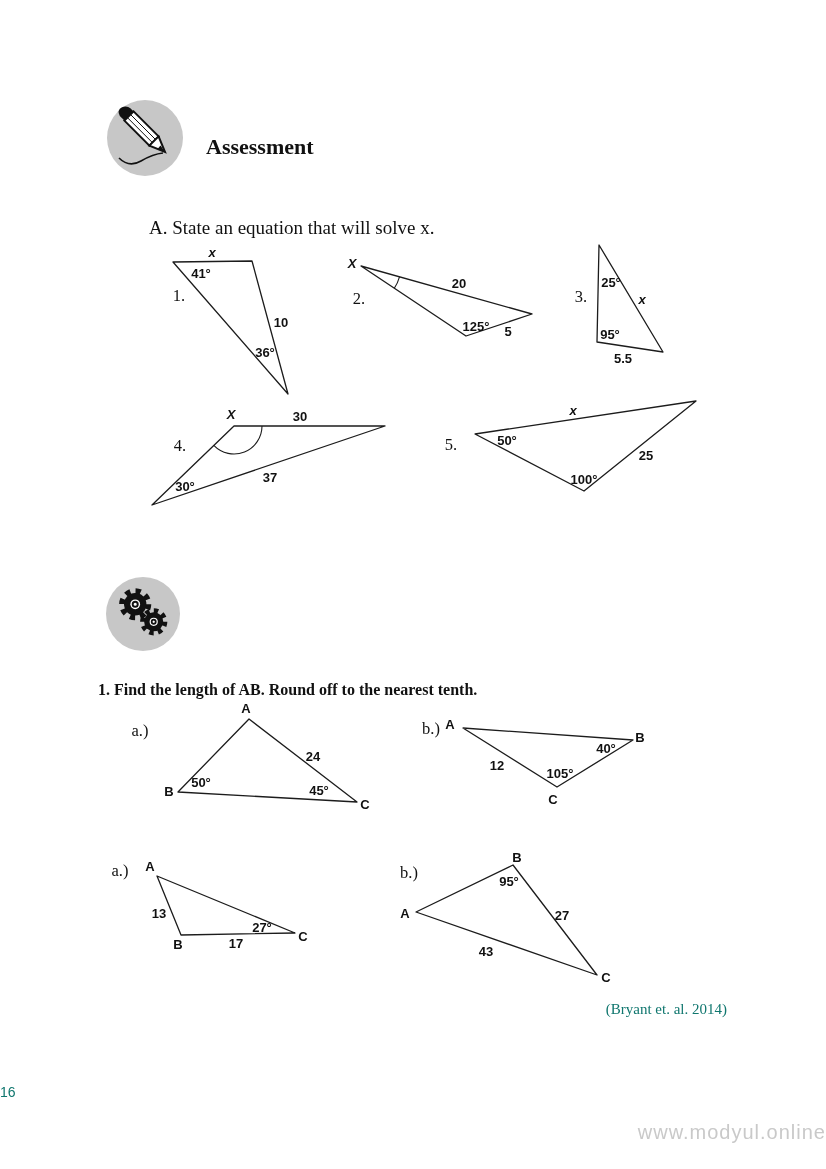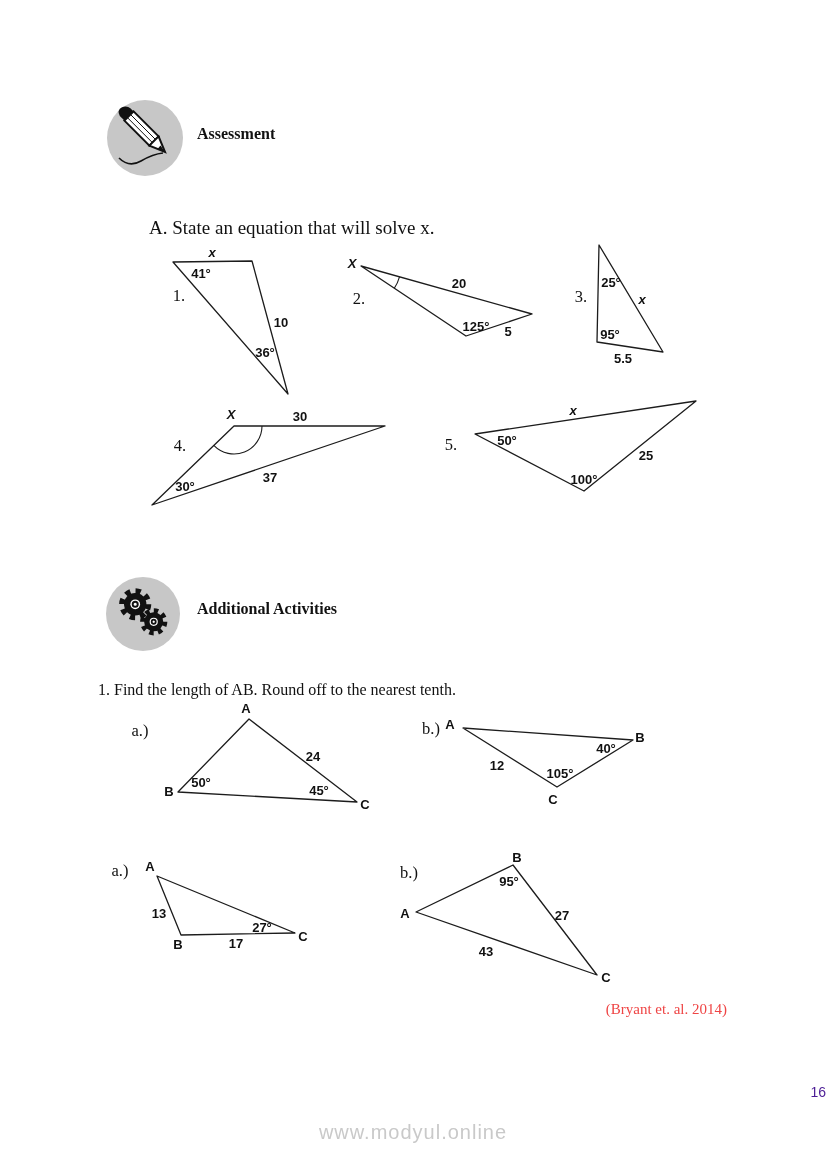--- a/index.html
+++ b/index.html
@@ -7,41 +7,41 @@
     position:relative; width:826px; height:1169px; background:#ffffff;
     font-family:"Liberation Serif", serif; color:#1a1a1a; overflow:hidden;
   }
 
   
   .icon-circle {
     position:absolute; width:76px; height:76px; border-radius:50%;
     background:#c7c7c7; display:flex; align-items:center; justify-content:center;
   }
   .section-title {
-    position:absolute; margin:0;
+    position:absolute; margin:9px;
     font-family:"Liberation Serif", serif; font-weight:bold;
-    font-size:16px; color:#111;
+    font-size:22px; color:#111;
   }
 
   .body-text {
     position:absolute; font-family:"Liberation Serif", serif;
     font-size:19px; color:#111; white-space:nowrap;
   }
-  .problem-text { font-size:16px; }
+  .problem-text { font-size:16px;font-weight:bold; }
 
   .citation {
     position:absolute; right:99px; top:1001px;
-    font-family:"Liberation Serif", serif; font-size:15px; color:#ef4444;
+    font-family:"Liberation Serif", serif; font-size:15px; color:#0f766e;
   }
   .page-number {
-    position:absolute; left:0; right:0; top:1084px; text-align:right;
-    font-family:"Liberation Sans", sans-serif; font-size:14px; color:#4c1d95;
+    position:absolute; left:0; right:0; top:1084px; text-align:left;
+    font-family:"Liberation Sans", sans-serif; font-size:14px; color:#0f766e;
   }
   .watermark {
-    position:absolute; left:0; right:0; top:1121px; text-align:center;
+    position:absolute; left:0; right:0; top:1121px; text-align:right;
     font-family:"Liberation Sans", sans-serif; font-size:20px;
     color:#c9c9c9; letter-spacing:1px;
   }
 
   
   #figures { position:absolute; left:0; top:0; }
   .tri-line { fill:none; stroke:#1c1c1c; stroke-width:1.3; stroke-linejoin:round; }
   .angle-arc { fill:none; stroke:#1c1c1c; stroke-width:1.1; }
   .fig-label {
     font-family:"Liberation Sans", sans-serif; font-size:13px; font-weight:600;
@@ -82,21 +82,20 @@
         <circle r="2.6" fill="none" stroke="#111" stroke-width="2"></circle>
       </g>
       <g transform="translate(49,46)">
         <circle r="11" fill="none" stroke="#111" stroke-width="6" stroke-dasharray="4.3 4.3"></circle>
         <circle r="9.8" fill="#111"></circle>
         <circle r="4.2" fill="#fff"></circle>
         <circle r="2.1" fill="none" stroke="#111" stroke-width="1.8"></circle>
       </g>
     </svg>
   </div>
-  <h2 class="section-title" style="left:197px; top:600px;">Additional Activities</h2>
 
   <div class="body-text problem-text" style="left:98px; top:681px;">1. Find the length of AB. Round off to the nearest tenth.</div>
 
   <svg id="figures" width="826" height="1169" viewBox="0 0 826 1169">
       <polygon points="173,262 252,261 288,394" class="tri-line"></polygon>
       <text x="179" y="295" class="fig-tag">1.</text>
       <text x="212" y="252" class="fig-label italic">x</text>
       <text x="201" y="273" class="fig-label">41°</text>
       <text x="281" y="322" class="fig-label">10</text>
       <text x="265" y="352" class="fig-label">36°</text>

